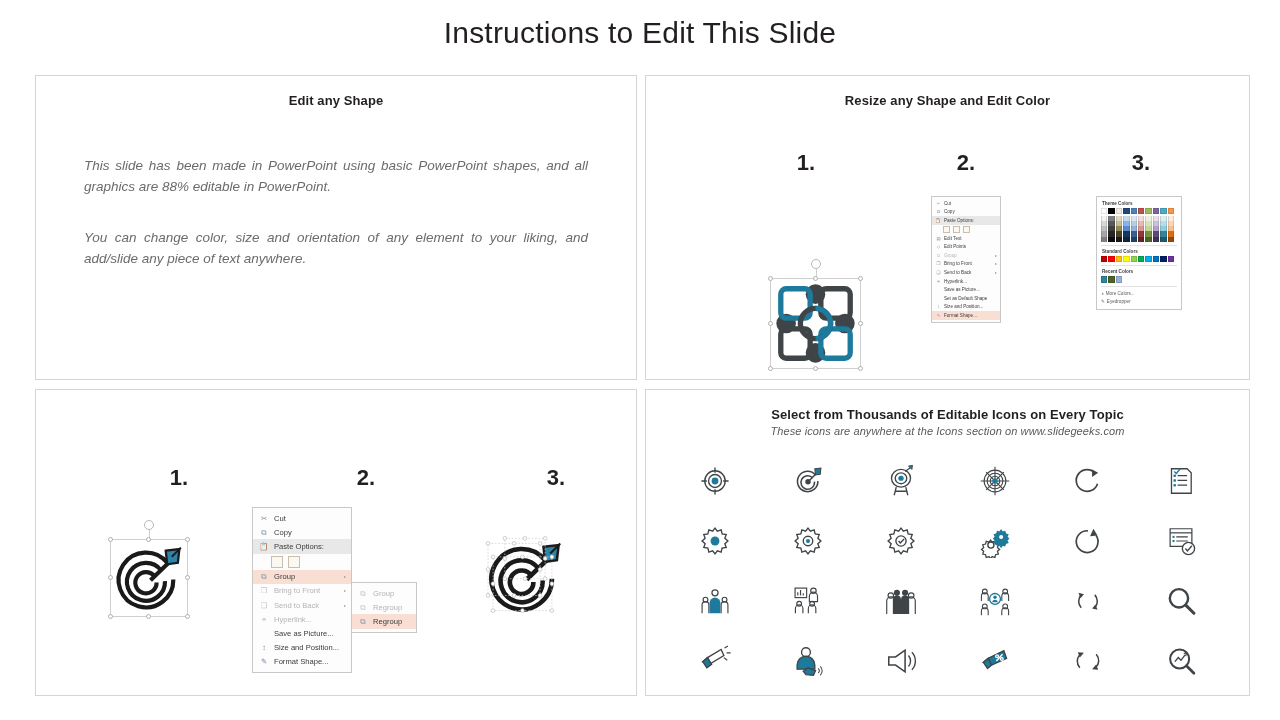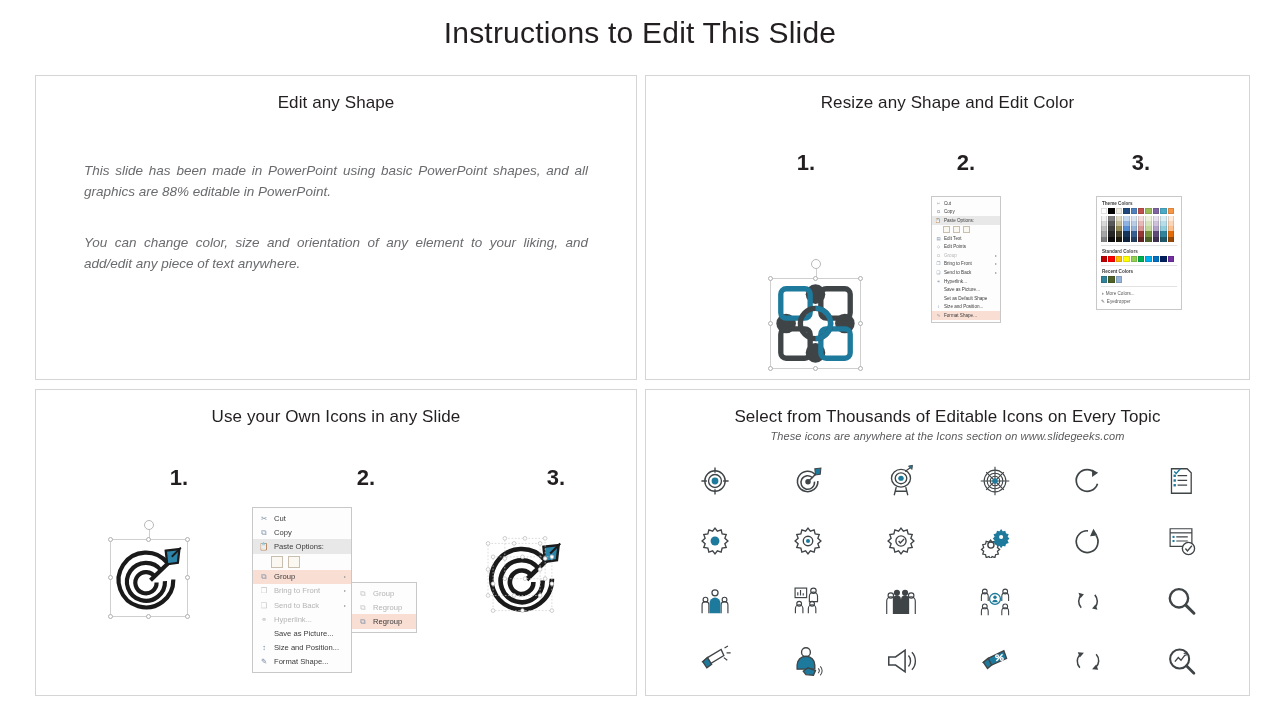--- a/index.html
+++ b/index.html
@@ -16,21 +16,21 @@
   }
 
   
   .panel{position:absolute;border:1px solid #d5d5d5;background:#fff;box-sizing:border-box;}
   #panel-tl{left:35px;  top:75px;  width:602px;height:305px;}
   #panel-tr{left:645px; top:75px;  width:605px;height:305px;}
   #panel-bl{left:35px;  top:389px; width:602px;height:307px;}
   #panel-br{left:645px; top:389px; width:605px;height:307px;}
 
   .panel-head{
-    text-align:center;font-size:17px;font-weight:400;color:#231f20;
+    text-align:center;font-size:13px;font-weight:700;color:#231f20;
     padding-top:17px;letter-spacing:.1px;
   }
   .panel-sub{
     text-align:center;font-size:11px;font-style:italic;color:#58595b;
     margin-top:3px;letter-spacing:.1px;
   }
 
   
   .copy-wrap{padding:48px 48px 0 48px;}
   .copy{
@@ -110,21 +110,21 @@
 <body>
 
 <div class="slide">
 
   <div class="slide-title">Instructions to Edit This Slide</div>
 
   <div class="panel" id="panel-tl">
     <div class="panel-head">Edit any Shape</div>
     <div class="copy-wrap">
       <p class="copy">This slide has been made in PowerPoint using basic PowerPoint shapes, and all graphics are 88% editable in PowerPoint.</p>
-      <p class="copy last">You can change color, size and orientation of any element to your liking, and add/edit any piece of text anywhere.</p>
+      <p class="copy last">You can change color, size and orientation of any element to your liking, and add/slide any piece of text anywhere.</p>
     </div>
   </div>
 
   <div class="panel" id="panel-tr">
     <div class="panel-head">Resize any Shape and Edit Color</div>
 
     <div class="steps">
 
       <div class="step" style="left:95px;top:76px;width:130px;">
         <div class="step-num">1.</div>
@@ -337,21 +337,20 @@
           <div class="cp-foot">
             <span>✎</span>
             <span>Eyedropper</span>
           </div>
         </div>
 
     </div>
   </div>
 
   <div class="panel" id="panel-bl">
-    <div class="panel-head">Use your Own Icons in any Slide</div>
 
     <div class="steps">
 
       <div class="step" style="left:78px;top:77px;width:130px;">
         <div class="step-num">1.</div>
       </div>
       <div class="selbox" style="position:absolute;left:74px;top:149px;width:78px;height:78px;">
         <div class="rot"></div>
         <div class="handle h-tl"></div>
         <div class="handle h-tc"></div>

